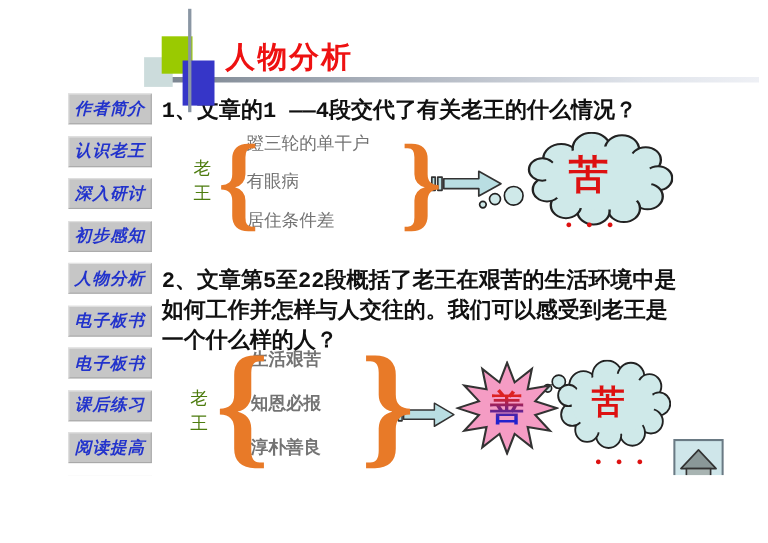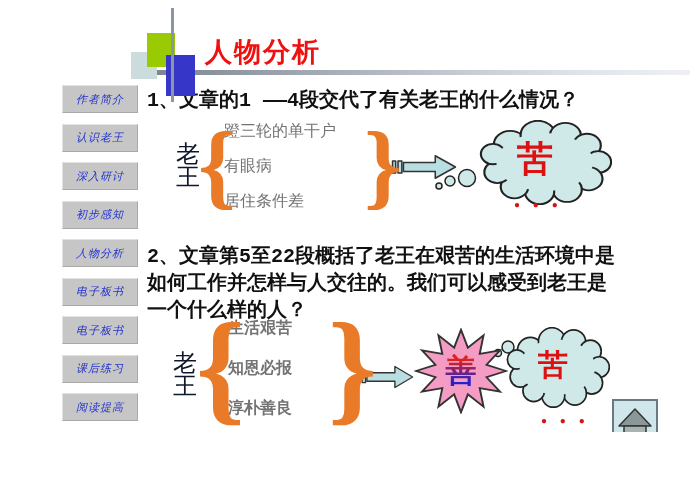--- a/index.html
+++ b/index.html
@@ -18,29 +18,29 @@
   .title{
     position:absolute;left:205px;top:34px;margin:0;z-index:6;
     font-size:27px;font-weight:bold;color:#ee1111;letter-spacing:2px;white-space:nowrap;
   }
   
   .sidebar{position:absolute;left:62px;top:85px;display:flex;flex-direction:column;gap:10.5px;z-index:6;}
   .nav-btn{
     width:76px;height:28px;box-sizing:border-box;background:#c6c6c6;
     border:1px solid #a9a9a9;border-top-color:#e2e2e2;border-left-color:#e2e2e2;
     display:flex;align-items:center;justify-content:center;
-    font-size:11px;font-weight:normal;font-style:italic;color:#2233cc;
+    font-size:15px;font-weight:bold;font-style:italic;color:#2233cc;
     letter-spacing:1px;cursor:pointer;white-space:nowrap;
   }
   
   .q{position:absolute;color:#111;font-weight:bold;z-index:2;font-family:Liberation Mono, monospace;}
   .q1{left:147px;top:86px;font-size:20px;white-space:nowrap;}
   .q2{left:147px;top:243px;width:472px;font-size:20px;line-height:27px;}
   
-  .subject{position:absolute;width:22px;font-size:24px;line-height:23px;color:#0f172a;word-break:break-all;}
+  .subject{position:absolute;width:22px;font-size:16px;line-height:23px;color:#4d7c0f;word-break:break-all;}
   .s1{left:176px;top:142px;}
   .s2{left:173px;top:351px;}
   .brace{position:absolute;color:#e87a28;font-family:"Liberation Serif",serif;font-weight:bold;z-index:1;}
   .b1{font-size:96px;line-height:98px;top:116px;}
   .b1l{left:198px;}
   .b1r{left:364px;}
   .b2{font-size:124px;line-height:126px;top:305px;}
   .b2l{left:196px;}
   .b2r{left:328px;}
   .items{position:absolute;display:flex;flex-direction:column;font-size:16px;color:#737373;line-height:21px;}

